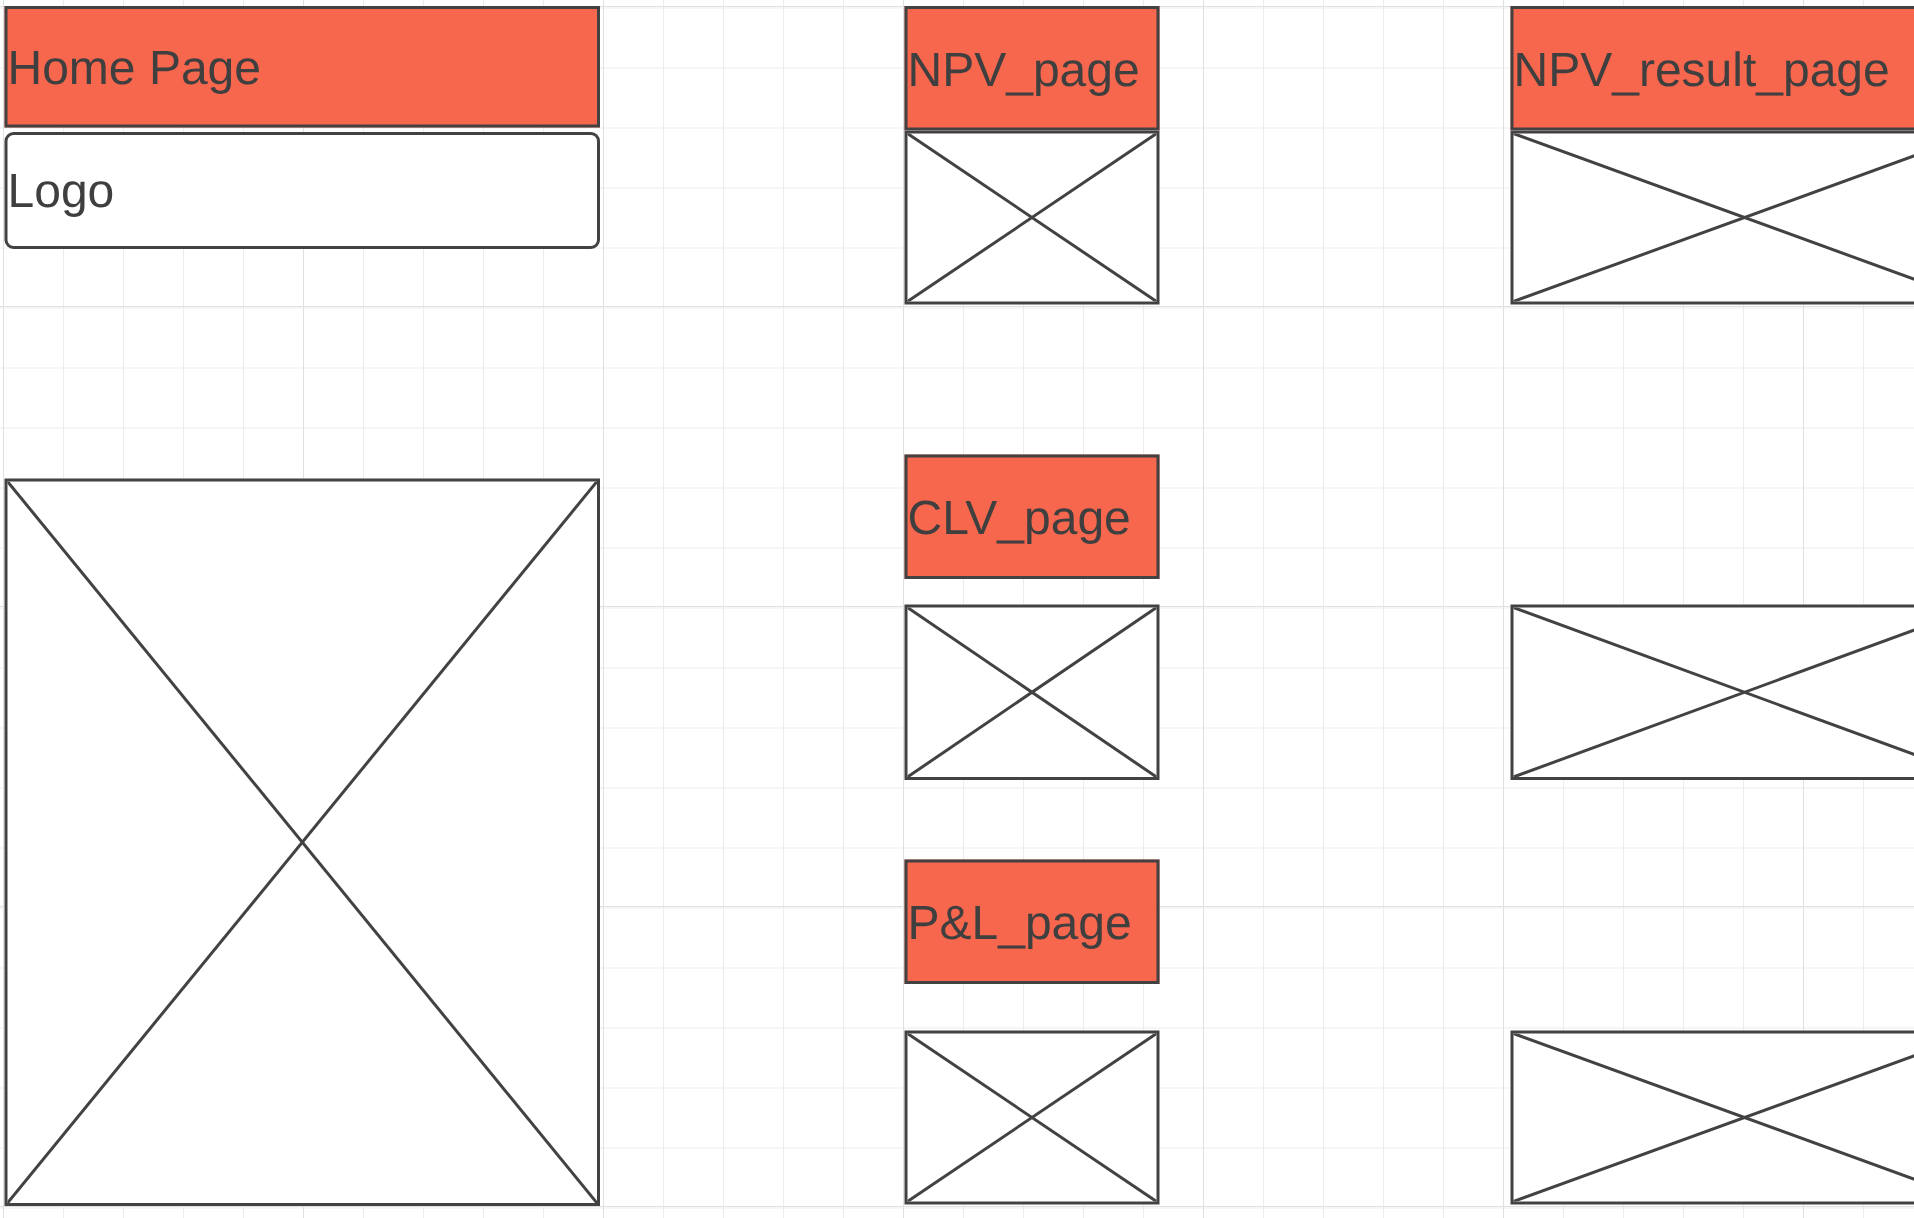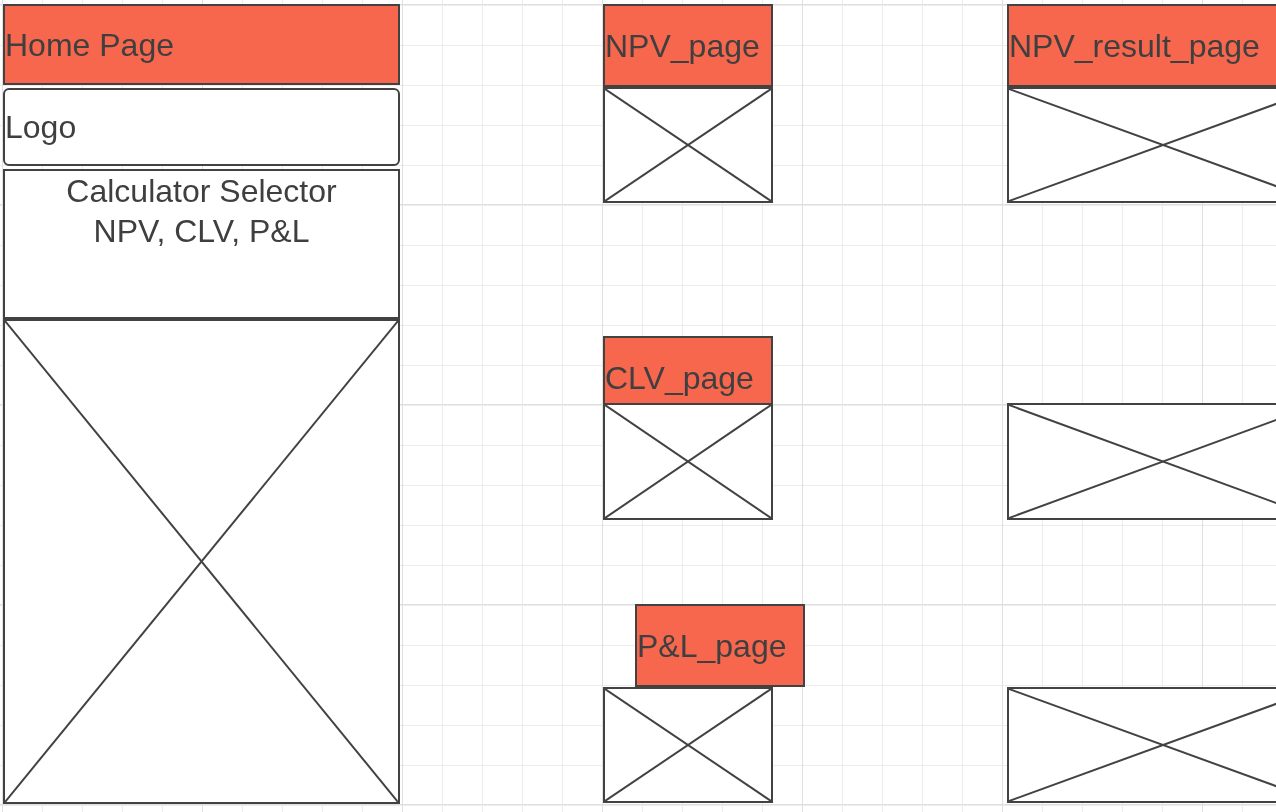--- a/index.html
+++ b/index.html
@@ -55,42 +55,38 @@
   .home-selector { left: 3px;  top: 169px; width: 397px; height: 150px; }
   .home-image    { left: 3px;  top: 319px; width: 397px; height: 485px; }
 
   
   .mid  { left: 603px;  width: 170px; }
   
   .rgt  { left: 1007px; width: 312px; }
 
   .row1-head { top: 4px;   height: 83px; }
   .row1-img  { top: 87px;  height: 116px; }
-  .row2-head { top: 336px; height: 83px; }
+  .row2-head { top: 303px; height: 83px; }
   .row2-img  { top: 403px; height: 117px; }
-  .row3-head { top: 604px; height: 83px; margin-left: 32px; }
+  .row3-head { top: 573px; height: 83px; }
   .row3-img  { top: 687px; height: 116px; }
 </style>
 </head>
 <body>
 
 <div class="canvas">
 
   <div class="shape accent home-header">
     <span>Home Page</span>
   </div>
 
   <div class="shape rounded home-logo">
     <span>Logo</span>
   </div>
 
-  <div class="shape col home-selector">
-    <div>Calculator Selector</div>
-    <div>NPV, CLV, P&amp;L</div>
-  </div>
 
   <div class="shape ph home-image">
     <svg aria-hidden="true">
       <line x1="0" y1="0" x2="100%" y2="100%"></line>
       <line x1="0" y1="100%" x2="100%" y2="0"></line>
     </svg>
   </div>
 
   <div class="shape accent mid row1-head">
     <span>NPV_page</span>

